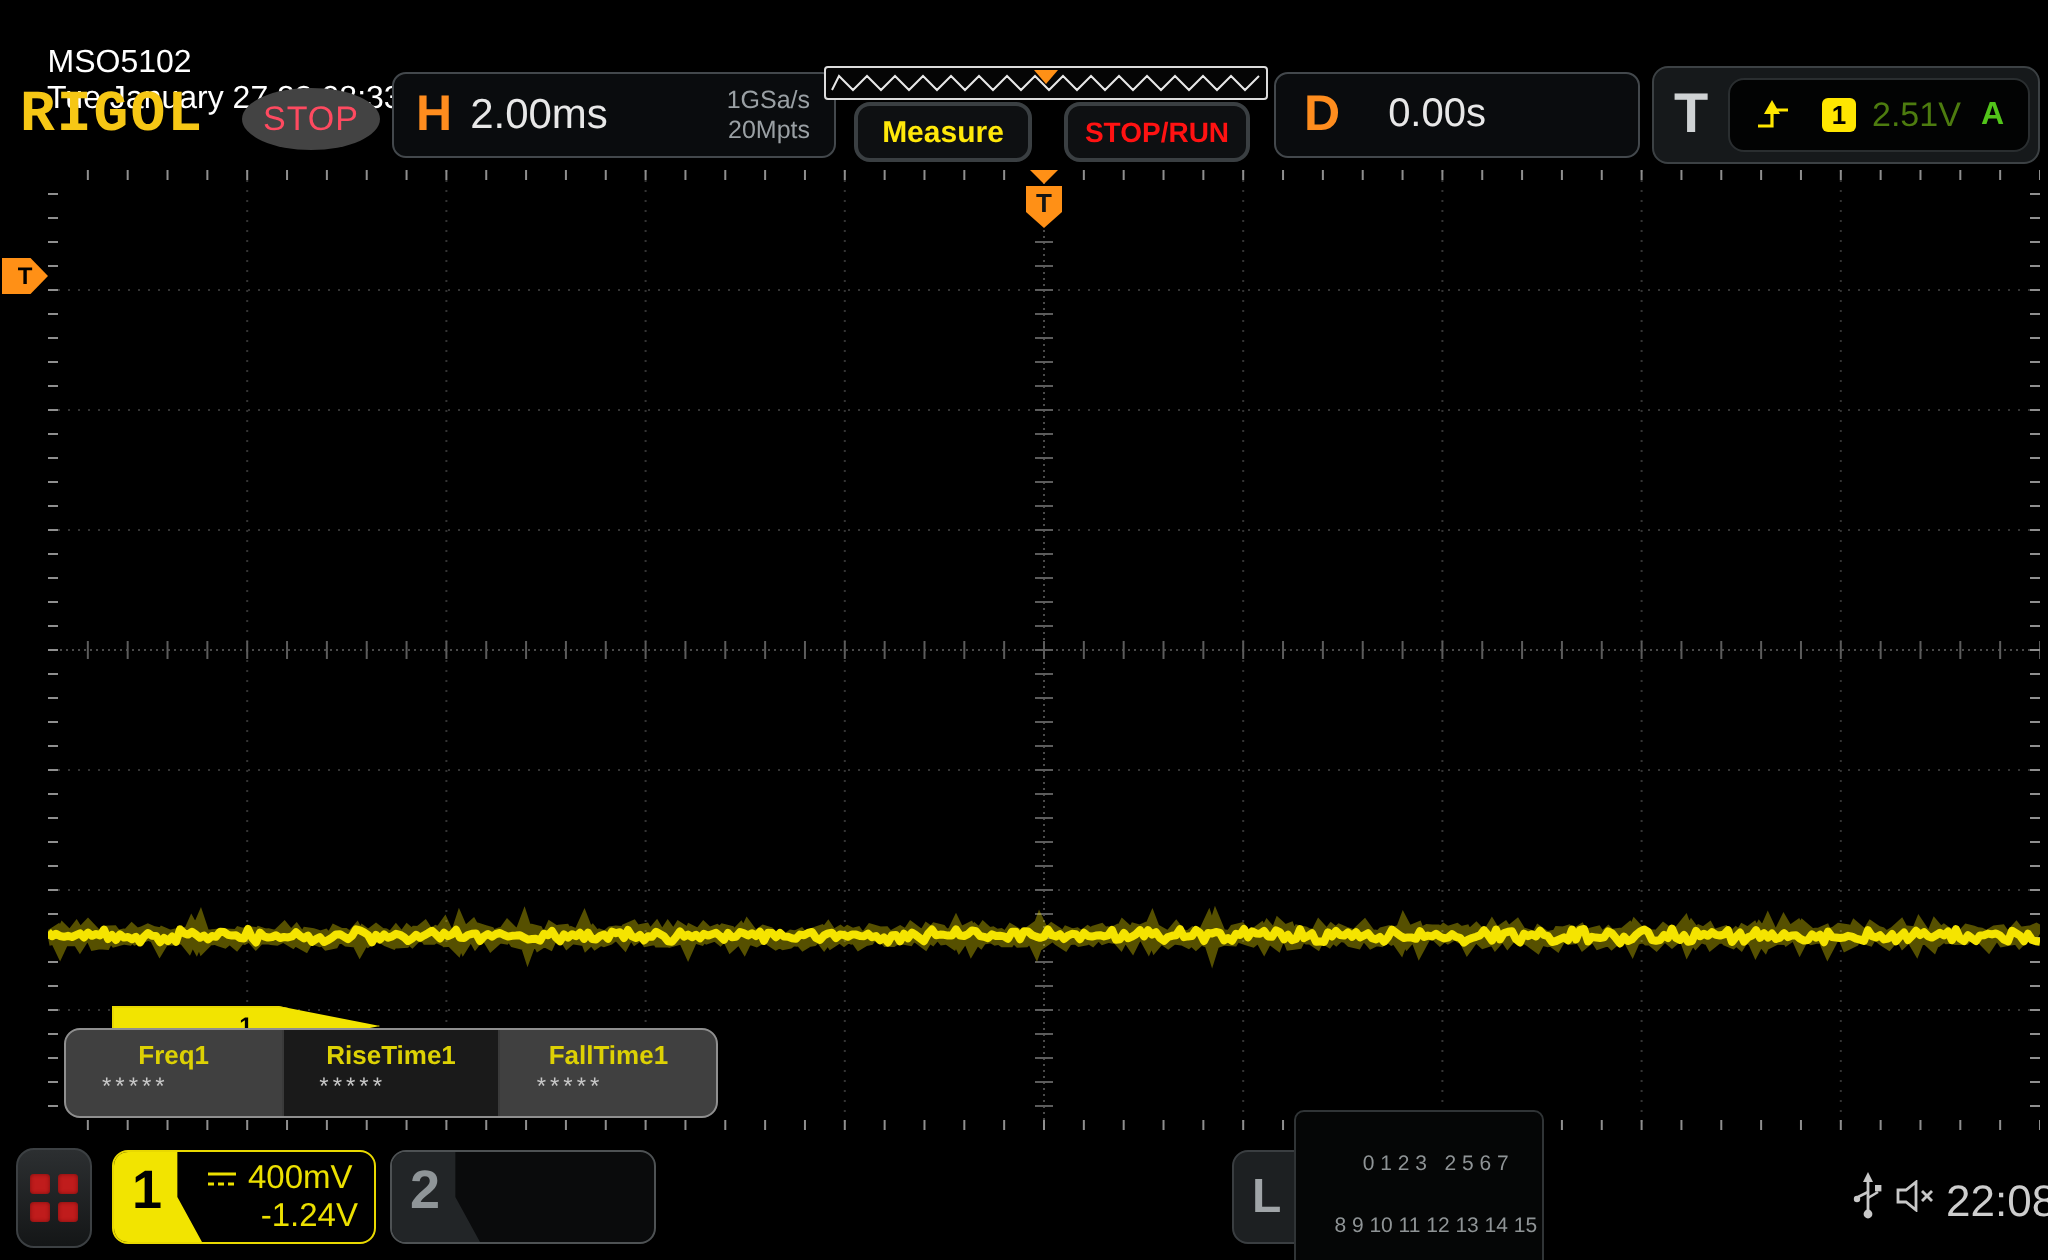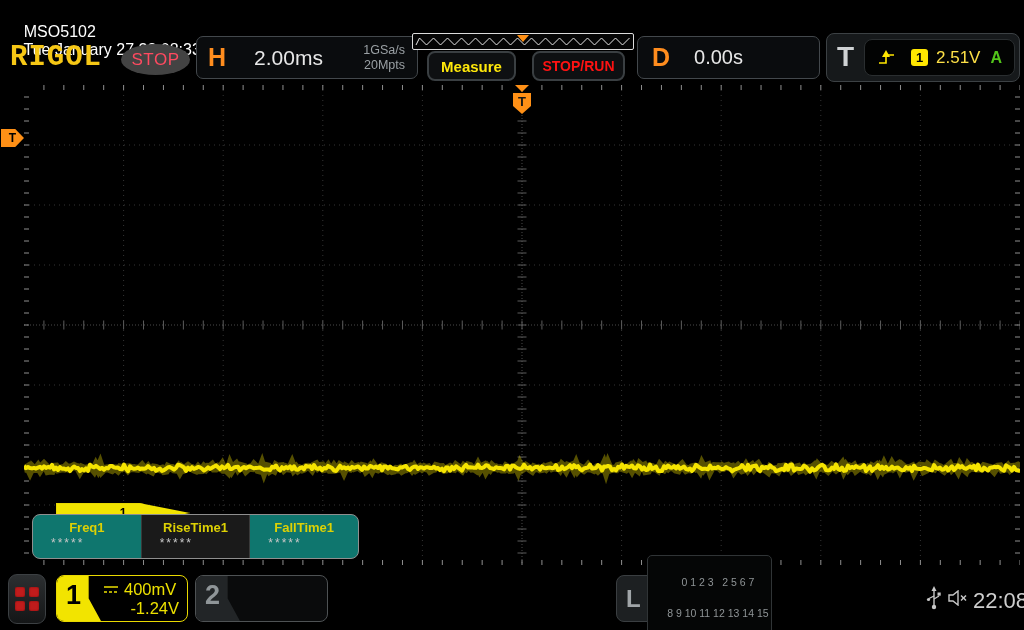--- a/index.html
+++ b/index.html
@@ -31,33 +31,33 @@
         display:flex;align-items:center;justify-content:center;font-weight:bold;box-sizing:border-box;}
   .btn-measure{left:427px;width:89px;color:#ffe80a;font-size:15px;}
   .btn-stoprun{left:532px;width:93px;color:#ff1212;font-size:14px;}
   .tpanel{position:absolute;left:826px;top:33px;width:194px;height:49px;background:#16191b;
         border:1px solid #3c4144;border-radius:8px;box-sizing:border-box;}
   .tletter{position:absolute;left:10px;top:7px;color:#cfd2d4;font-weight:bold;font-size:28px;}
   .tinner{position:absolute;left:37px;top:5px;right:4px;bottom:5px;background:#020303;border:1px solid #2a2e30;
         border-radius:8px;display:flex;align-items:center;}
   .tsrc{background:#ffe600;color:#000;font-weight:bold;font-size:13px;width:17px;height:17px;border-radius:3px;
         display:flex;align-items:center;justify-content:center;margin-left:14px;}
-  .tlevel{color:#fde047;font-size:17px;margin-left:8px;}
+  .tlevel{color:#4d7c0f;font-size:17px;margin-left:8px;}
   .tmode{color:#52c41a;font-weight:bold;font-size:16px;margin-left:auto;margin-right:12px;}
 
   
   .grat{position:absolute;left:24px;top:85px;width:996px;height:480px;}
   .trigtop{position:absolute;left:511px;top:85px;}
   .lmark{position:absolute;left:1px;width:23px;height:18px;display:flex;align-items:center;justify-content:center;
         clip-path:polygon(0 0,62% 0,100% 50%,62% 100%,0 100%);color:#000;font-weight:bold;font-size:12px;}
   .lmark.trig{top:129px;background:#ff9016;}
   .lmark.ch1{top:503px;background:#f2e400;}
 
   
-  .meas{position:absolute;left:32px;top:514px;width:327px;height:45px;display:flex;background:#0f766e;
+  .meas{position:absolute;left:32px;top:514px;width:327px;height:45px;display:flex;background:#404040;
         border:1px solid #8f8f8f;border-radius:8px;overflow:hidden;box-sizing:border-box;}
   .mcell{flex:1;padding-top:5px;border-right:1px solid #3a3a3a;}
   .mcell:last-child{border-right:none;}
   .mcell.sel{background:#1a1a1a;}
   .mlabel{text-align:center;font-size:13px;font-weight:bold;color:#ddd104;}
   .mval{padding-left:18px;font-size:12px;color:#c6c6c6;letter-spacing:2px;margin-top:1px;}
 
   
   .menubtn{position:absolute;left:8px;top:574px;width:38px;height:50px;border-radius:9px;
         background:linear-gradient(#2c2f31,#141617);border:1px solid #3c4043;box-sizing:border-box;
@@ -96,21 +96,21 @@
   <div class="topbar">
     <span class="model">MSO5102</span>
     <span>Tue January 27 22:08:33 2026</span>
   </div>
 
   <div class="logo">RIGOL</div>
   <div class="stopbadge">STOP</div>
 
   <div class="hpanel">
     <span class="orangeletter" style="margin-left:11px;">H</span>
-    <span class="bigval" style="margin-left:28px;text-align:center;">2.00ms</span>
+    <span class="bigval" style="margin-left:9px;text-align:center;">2.00ms</span>
     <span class="srate">
       <span>1GSa/s</span><br>
       <span>20Mpts</span>
     </span>
   </div>
 
   <div class="membar">
     <svg id="memzig" width="220" height="15">
         <path d="M3 11 L6.5 4 L13.5 11 L20.5 4 L27.5 11 L34.5 4 L41.5 11 L48.5 4 L55.5 11 L62.5 4 L69.5 11 L76.5 4 L83.5 11 L90.5 4 L97.5 11 L104.5 4 L111.5 11 L118.5 4 L125.5 11 L132.5 4 L139.5 11 L146.5 4 L153.5 11 L160.5 4 L167.5 11 L174.5 4 L181.5 11 L188.5 4 L195.5 11 L202.5 4 L209.5 11 L216.5 4" stroke="#e8e8e8" fill="none"></path>
       </svg>

